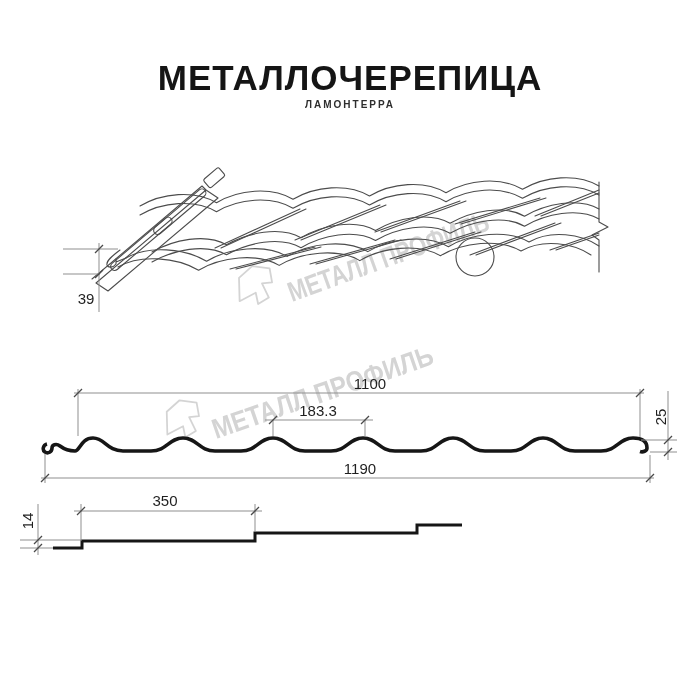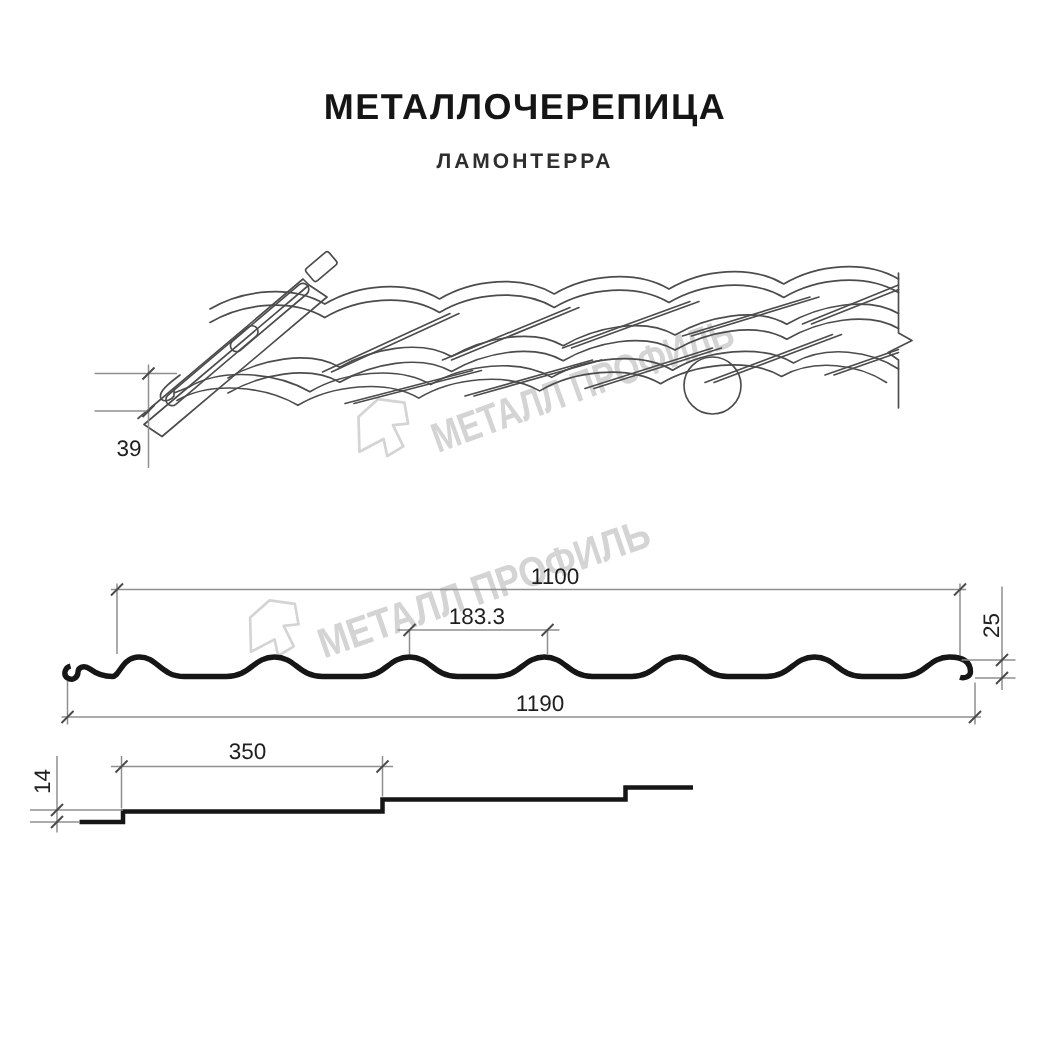--- a/index.html
+++ b/index.html
@@ -1,22 +1,22 @@
 <!DOCTYPE html>
 <html><head>
 <meta charset="utf-8">
 <style>
   html,body{margin:0;padding:0;}
   body{
     width:700px;height:700px;background:#ffffff;position:relative;overflow:hidden;
     font-family:"Liberation Sans", sans-serif;
   }
   .hdr{position:absolute;left:0;width:700px;text-align:center;}
-  .title{top:58px;font-size:24px;font-weight:bold;letter-spacing:1px;color:#151515;}
-  .subtitle{top:99px;font-size:14px;font-weight:600;letter-spacing:2px;color:#2e2e2e;}
+  .title{top:58px;font-size:35px;font-weight:bold;letter-spacing:1px;color:#151515;}
+  .subtitle{top:99px;font-size:10px;font-weight:600;letter-spacing:2px;color:#2e2e2e;}
   svg{position:absolute;left:0;top:0;}
   .draw{stroke:#4c4c4c;stroke-width:1.1;fill:none;stroke-linejoin:round;stroke-linecap:round;}
   .heavy{stroke:#161616;stroke-width:3.6;fill:none;stroke-linejoin:round;stroke-linecap:butt;}
   .heavy2{stroke:#161616;stroke-width:3;fill:none;stroke-linejoin:miter;}
   .dim{stroke:#8f8f8f;stroke-width:1;fill:none;}
   .tick{stroke:#4a4a4a;stroke-width:1.3;}
   .dimlabel{font-family:"Liberation Sans",sans-serif;font-size:15px;fill:#1f1f1f;}
   .wmtext{font-family:"Liberation Sans",sans-serif;font-size:28px;font-weight:bold;fill:#d4d4d4;}
   .wmlogo{stroke:#d4d4d4;stroke-width:2.2;fill:none;stroke-linejoin:round;}
 </style>

